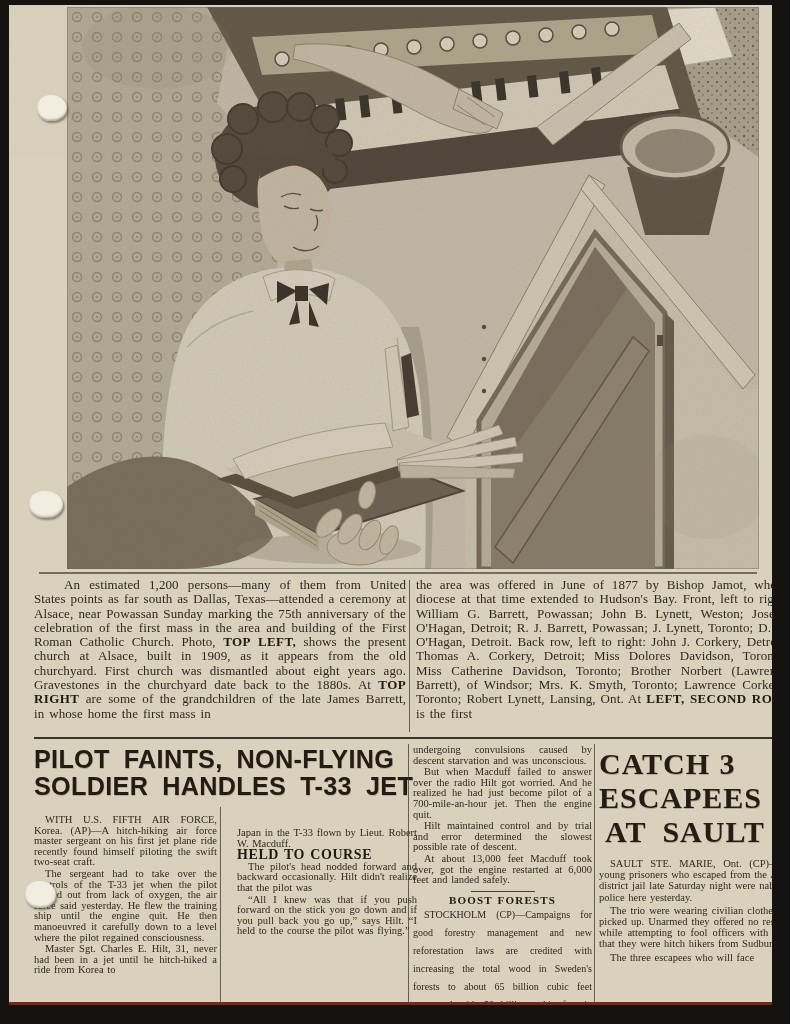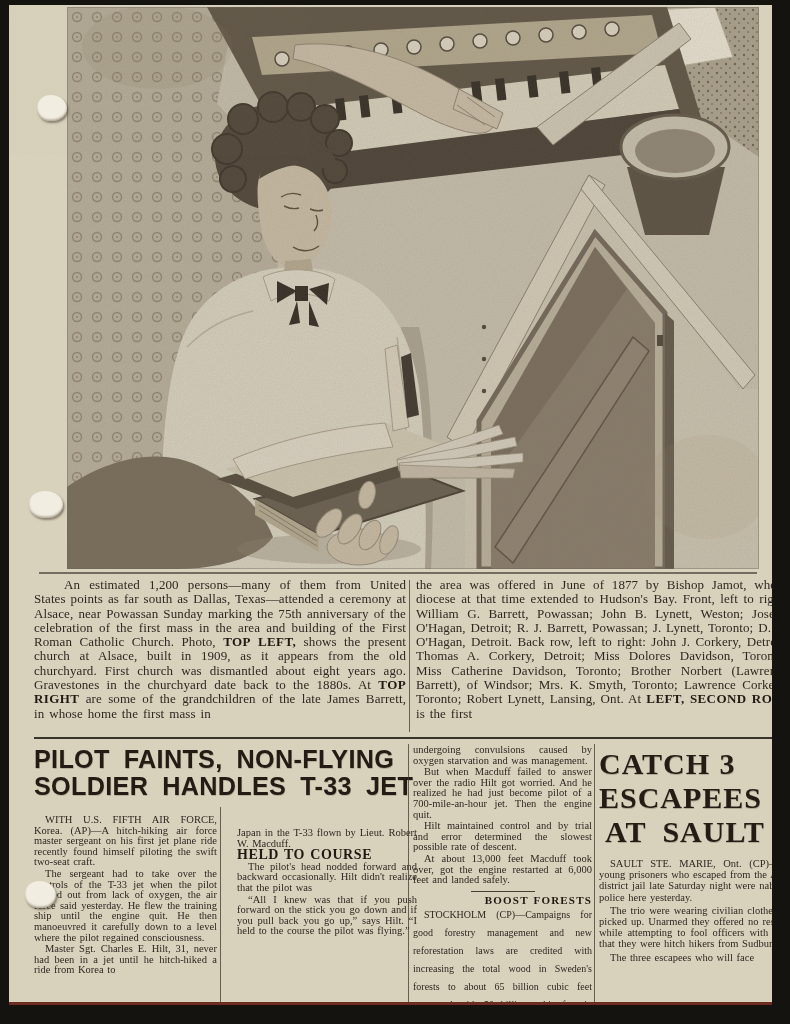--- a/index.html
+++ b/index.html
@@ -32,21 +32,21 @@
   .body-col{position:absolute;font-size:10.5px;line-height:10.6px;text-align:justify;word-spacing:1px;color:var(--ink);}
   .body-col p{margin:0 0 1px 0;}
   .body-col p.ind{text-indent:11px;}
   .col1{left:25px;top:810px;width:183px;}
   .col2{left:228px;top:810px;width:180px;margin-top:13px;}
   .col3{left:404px;top:740px;width:179px;}
   .col4{left:590px;top:742px;width:205px;font-size:10.5px;line-height:11.2px;}
   .col4 p{margin:0 0 2px 0;}
   .subhead{font-weight:bold;font-size:14px;letter-spacing:.6px;color:var(--ink-dark);margin:3px 0 2px 0;text-indent:0 !important;}
   .boost-rule{width:64px;height:1px;background:var(--ink-dark);margin:5px auto 3px auto;opacity:.8;}
-  .boost-head{text-align:right;font-weight:bold;font-size:11px;letter-spacing:1.2px;color:var(--ink-dark);margin:0 0 1px 0;}
+  .boost-head{text-align:center;font-weight:bold;font-size:11px;letter-spacing:1.2px;color:var(--ink-dark);margin:0 0 1px 0;}
   .boost-body{font-size:10px;line-height:18px;}
   .catch-headline{font-family:"Liberation Serif", serif;font-weight:bold;font-size:30px;line-height:34px;
       color:#241d15;letter-spacing:1px;text-shadow:.5px .5px 0 rgba(90,70,50,.3);white-space:nowrap;}
   .catch-headline .l3{padding-left:6px;word-spacing:8px;}
   .catch-body{margin-top:9px;}
   .v-div{position:absolute;width:1px;background:var(--rule);opacity:.75;}
   .div12{left:211px;top:802px;height:197px;}
   .div23{left:399px;top:739px;height:260px;}
   .div34{left:585px;top:739px;height:260px;}
   
@@ -255,21 +255,21 @@
     <div class="body-col col2">
       <p>Japan in the T-33 flown by Lieut. Robert W. Macduff.</p>
       <p class="subhead">HELD TO COURSE</p>
       <p class="ind">The pilot's head nodded forward and backward occasionally. Hilt didn't realize that the pilot was</p>
       <p class="ind">“All I knew was that if you push forward on the stick you go down and if you pull back you go up,” says Hilt. “I held to the course the pilot was flying.”</p>
     </div>
 
     <div class="v-div div23"></div>
 
     <div class="body-col col3">
-      <p>undergoing convulsions caused by oxygen starvation and was management.</p>
+      <p>undergoing convulsions caused by descent starvation and was unconscious.</p>
       <p class="ind">But when Macduff failed to answer over the radio Hilt got worried. And he realized he had just become pilot of a 700-mile-an-hour jet. Then the engine quit.</p>
       <p class="ind">Hilt maintained control and by trial and error determined the slowest possible rate of descent.</p>
       <p class="ind">At about 13,000 feet Macduff took over, got the engine restarted at 6,000 feet and landed safely.</p>
       <div class="boost-rule"></div>
       <p class="boost-head">BOOST FORESTS</p>
       <p class="boost-body ind">STOCKHOLM (CP)—Campaigns for good forestry management and new reforestation laws are credited with increasing the total wood in Sweden's forests to about 65 billion cubic feet compared with 50 billion cubic feet in 1929.</p>
     </div>
 
     <div class="v-div div34"></div>
 

